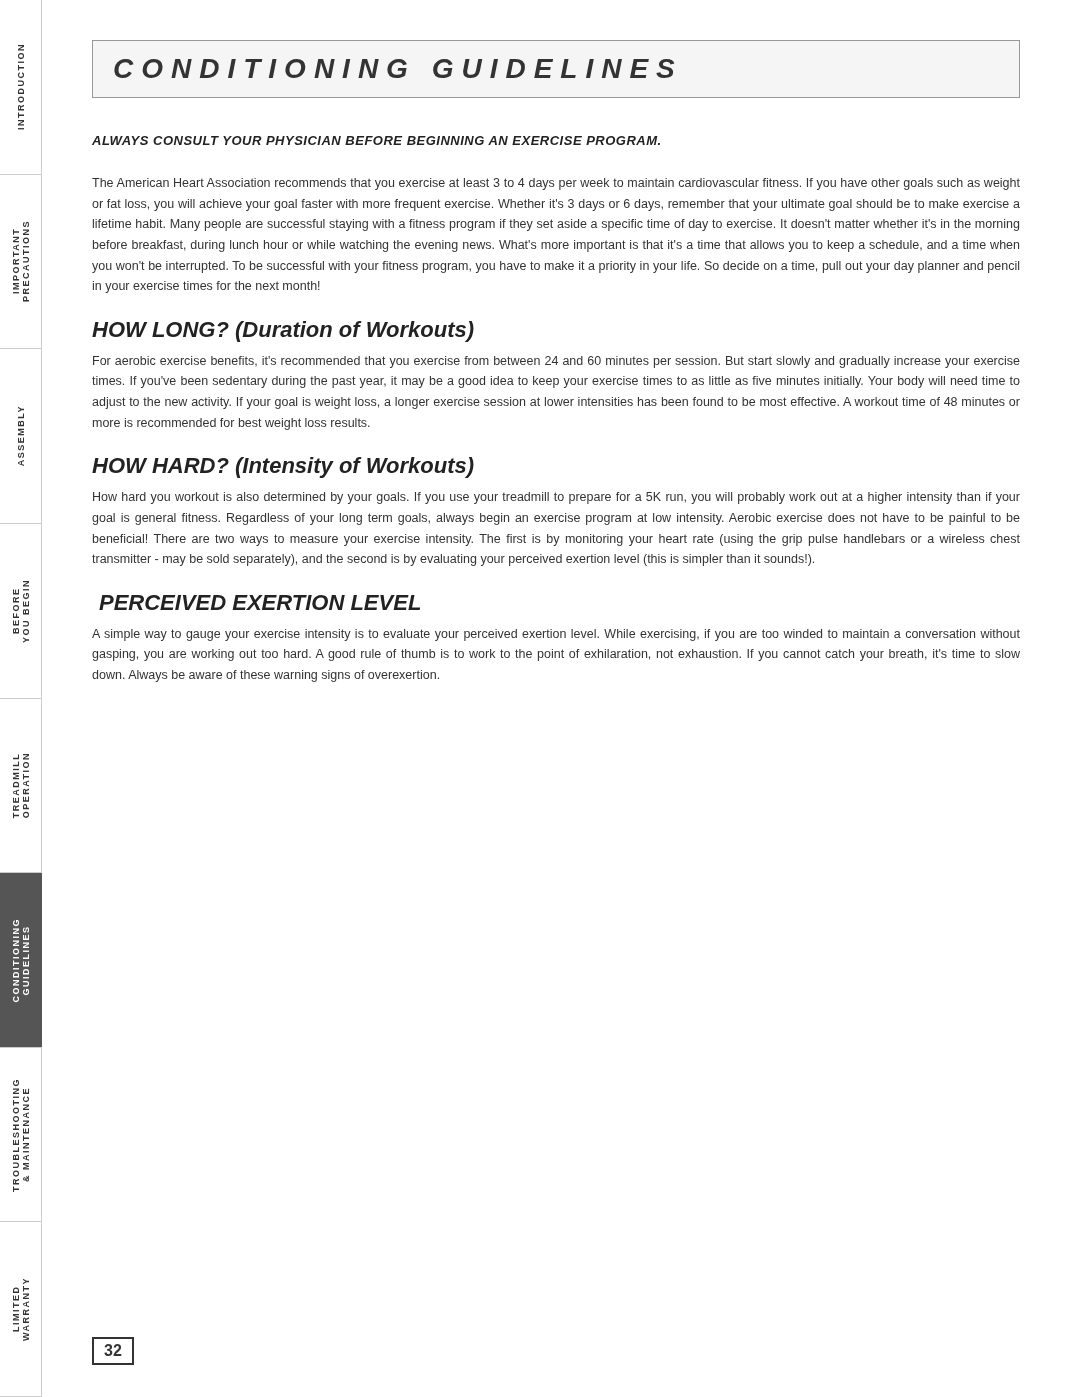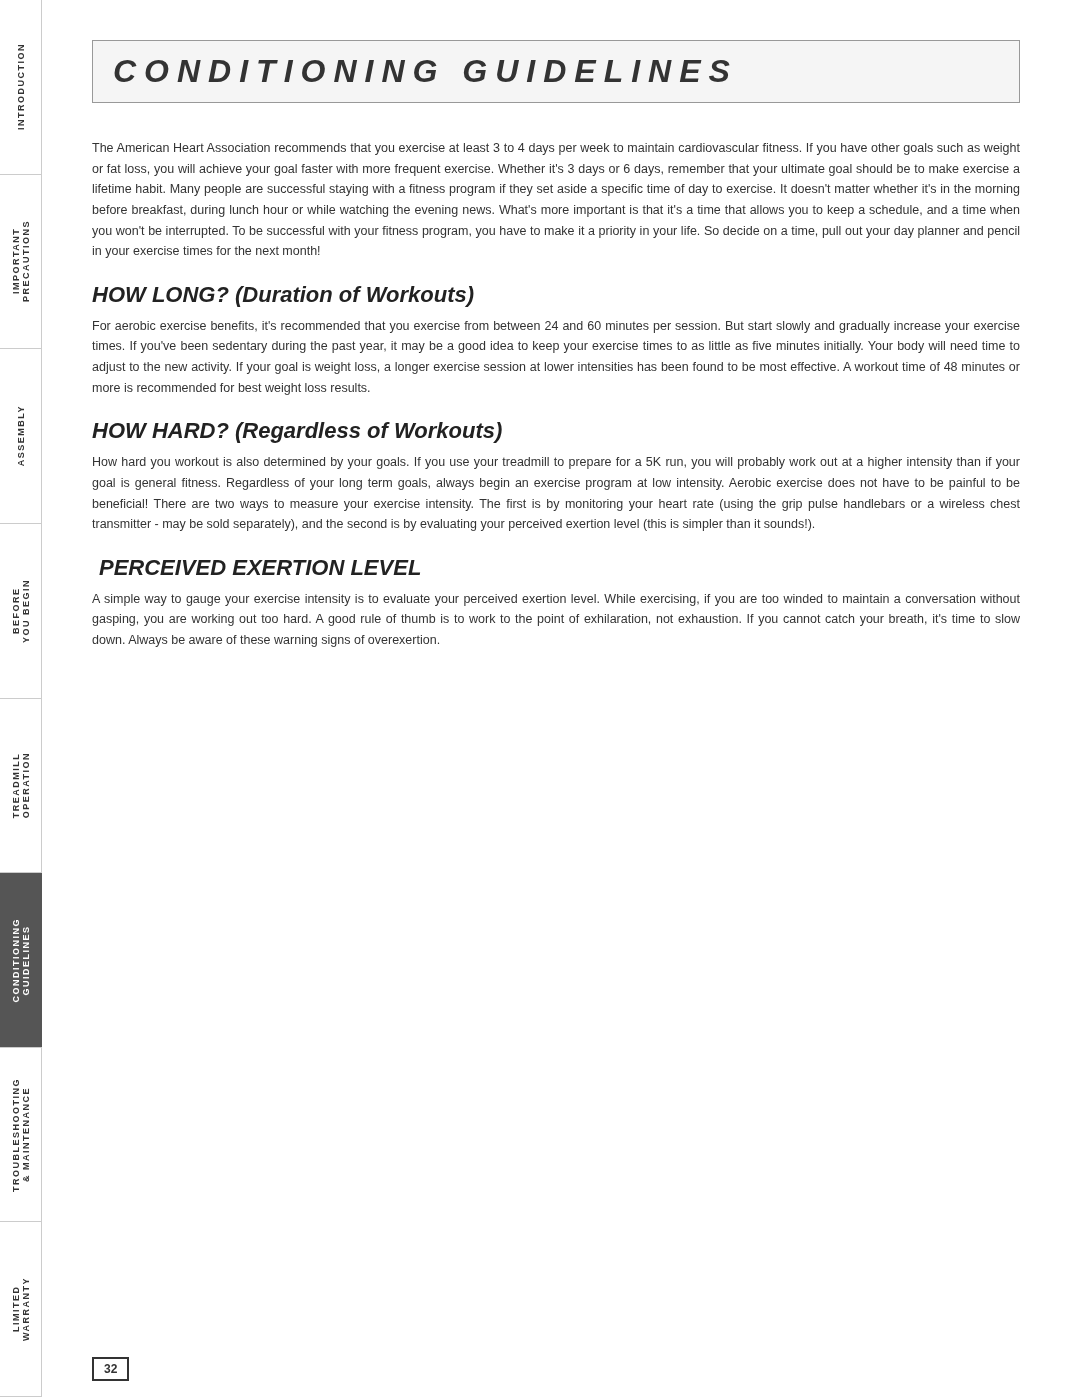--- a/index.html
+++ b/index.html
@@ -72,21 +72,21 @@
 
     
     .title-box {
       border: 1px solid #999;
       padding: 12px 20px;
       margin-bottom: 35px;
       background: #f5f5f5;
     }
 
     .title-box h1 {
-      font-size: 32px;
+      font-size: 28px;
       font-weight: bold;
       letter-spacing: 8px;
       color: #333;
       font-style: italic;
       font-family: Arial, sans-serif;
     }
 
     
     .physician-notice {
       font-style: italic;
@@ -124,23 +124,23 @@
       color: #222;
       margin-bottom: 8px;
       margin-top: 20px;
       text-transform: uppercase;
       margin-left: 7px;
     }
 
     
     .page-number {
       position: absolute;
-      bottom: 16px;
+      bottom: 32px;
       left: 50px;
-      font-size: 12px;
+      font-size: 16px;
       font-weight: bold;
       border: 2px solid #333;
       padding: 3px 10px;
       color: #333;
     }
   </style>
 </head>
 <body>
 
 <div class="sidebar">
@@ -169,27 +169,28 @@
     <span>LIMITED<br>WARRANTY</span>
   </div>
 </div>
 
 <div class="main-content">
 
   <div class="title-box">
     <h1>CONDITIONING GUIDELINES</h1>
   </div>
 
+  <p class="physician-notice">ALWAYS CONSULT YOUR PHYSICIAN BEFORE BEGINNING AN EXERCISE PROGRAM.</p>
 
   <p class="body-text">The American Heart Association recommends that you exercise at least 3 to 4 days per week to maintain cardiovascular fitness. If you have other goals such as weight or fat loss, you will achieve your goal faster with more frequent exercise. Whether it's 3 days or 6 days, remember that your ultimate goal should be to make exercise a lifetime habit. Many people are successful staying with a fitness program if they set aside a specific time of day to exercise. It doesn't matter whether it's in the morning before breakfast, during lunch hour or while watching the evening news. What's more important is that it's a time that allows you to keep a schedule, and a time when you won't be interrupted. To be successful with your fitness program, you have to make it a priority in your life. So decide on a time, pull out your day planner and pencil in your exercise times for the next month!</p>
 
   <h2 class="section-heading">HOW LONG? (Duration of Workouts)</h2>
   <p class="body-text">For aerobic exercise benefits, it's recommended that you exercise from between 24 and 60 minutes per session. But start slowly and gradually increase your exercise times. If you've been sedentary during the past year, it may be a good idea to keep your exercise times to as little as five minutes initially. Your body will need time to adjust to the new activity. If your goal is weight loss, a longer exercise session at lower intensities has been found to be most effective. A workout time of 48 minutes or more is recommended for best weight loss results.</p>
 
-  <h2 class="section-heading">HOW HARD? (Regardless of Workouts)</h2>
+  <h2 class="section-heading">HOW HARD? (Intensity of Workouts)</h2>
   <p class="body-text">How hard you workout is also determined by your goals. If you use your treadmill to prepare for a 5K run, you will probably work out at a higher intensity than if your goal is general fitness. Regardless of your long term goals, always begin an exercise program at low intensity. Aerobic exercise does not have to be painful to be beneficial! There are two ways to measure your exercise intensity. The first is by monitoring your heart rate (using the grip pulse handlebars or a wireless chest transmitter - may be sold separately), and the second is by evaluating your perceived exertion level (this is simpler than it sounds!).</p>
 
   <h2 class="section-heading-caps">PERCEIVED EXERTION LEVEL</h2>
   <p class="body-text">A simple way to gauge your exercise intensity is to evaluate your perceived exertion level. While exercising, if you are too winded to maintain a conversation without gasping, you are working out too hard. A good rule of thumb is to work to the point of exhilaration, not exhaustion. If you cannot catch your breath, it's time to slow down. Always be aware of these warning signs of overexertion.</p>
 
   <div class="page-number">32</div>
 
 </div>
 
 </body></html>

